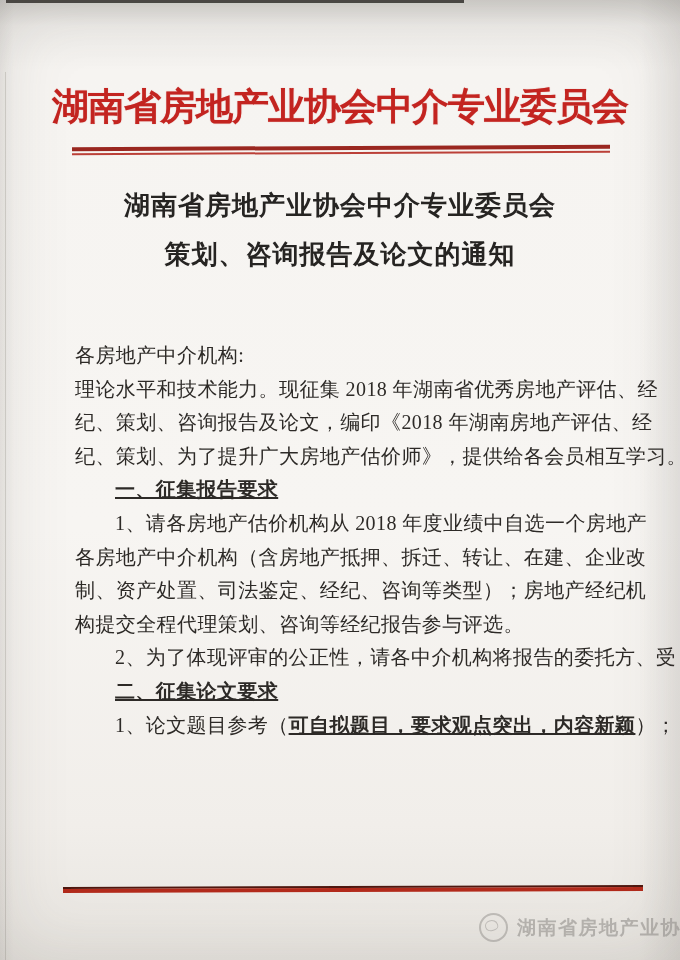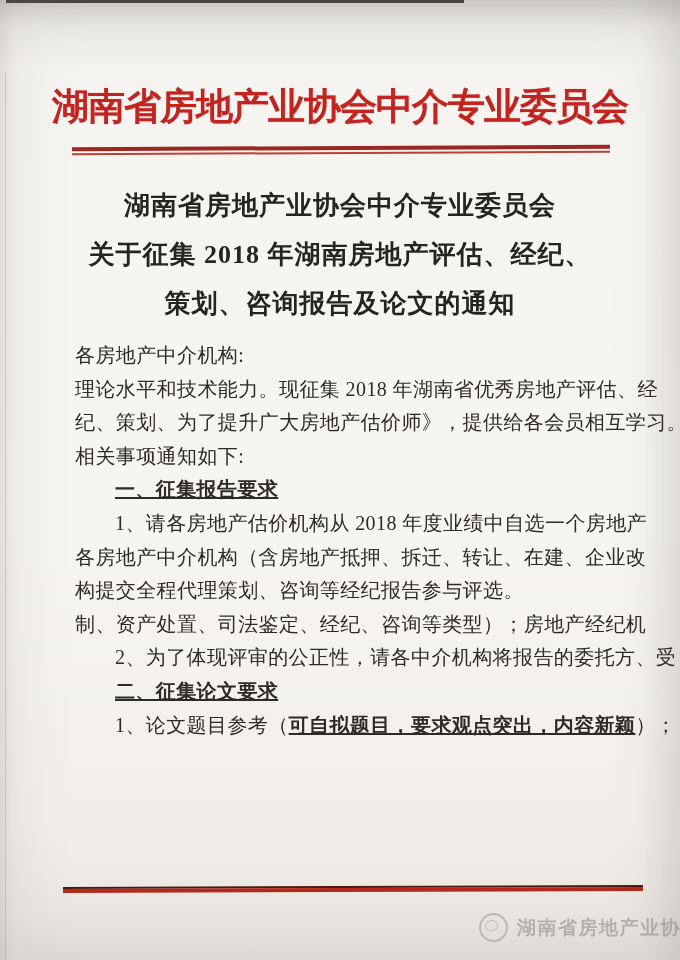--- a/index.html
+++ b/index.html
@@ -70,34 +70,33 @@
 
   <div class="letterhead">湖南省房地产业协会中介专业委员会</div>
 
   <div class="rule-double">
     <div class="bar-thick"></div>
     <div class="bar-thin"></div>
   </div>
 
   <div class="doc-title">
     <div>湖南省房地产业协会中介专业委员会</div>
-    <div>关于征集 2018 年湖南房地产评估、经纪、</div>
     <div>策划、咨询报告及论文的通知</div>
   </div>
 
   <div class="body-text">
       <div class="bline"><span>各房地产中介机构:</span></div>
       <div class="bline"><span>理论水平和技术能力。现征集 2018 年湖南省优秀房地产评估、经</span></div>
+      <div class="bline"><span>纪、策划、咨询报告及论文，编印《2018 年湖南房地产评估、经</span></div>
       <div class="bline"><span>纪、策划、为了提升广大房地产估价师》，提供给各会员相互学习。</span></div>
-      <div class="bline"><span>相关事项通知如下:</span></div>
       <div class="bline indent"><span class="bold">一、征集报告要求</span></div>
       <div class="bline indent"><span>1、请各房地产估价机构从 2018 年度业绩中自选一个房地产</span></div>
       <div class="bline"><span>各房地产中介机构（含房地产抵押、拆迁、转让、在建、企业改</span></div>
+      <div class="bline"><span>制、资产处置、司法鉴定、经纪、咨询等类型）；房地产经纪机</span></div>
       <div class="bline"><span>构提交全程代理策划、咨询等经纪报告参与评选。</span></div>
-      <div class="bline"><span>制、资产处置、司法鉴定、经纪、咨询等类型）；房地产经纪机</span></div>
       <div class="bline indent"><span>2、为了体现评审的公正性，请各中介机构将报告的委托方、受</span></div>
       <div class="bline indent"><span class="bold">二、征集论文要求</span></div>
       <div class="bline indent"><span>1、论文题目参考（</span><span class="bold">可自拟题目，要求观点突出，内容新颖</span><span>）；</span></div>
     </div>
 
   <div class="rule-bottom">
     <div class="bar-dark"></div>
     <div class="bar-red"></div>
   </div>
 

